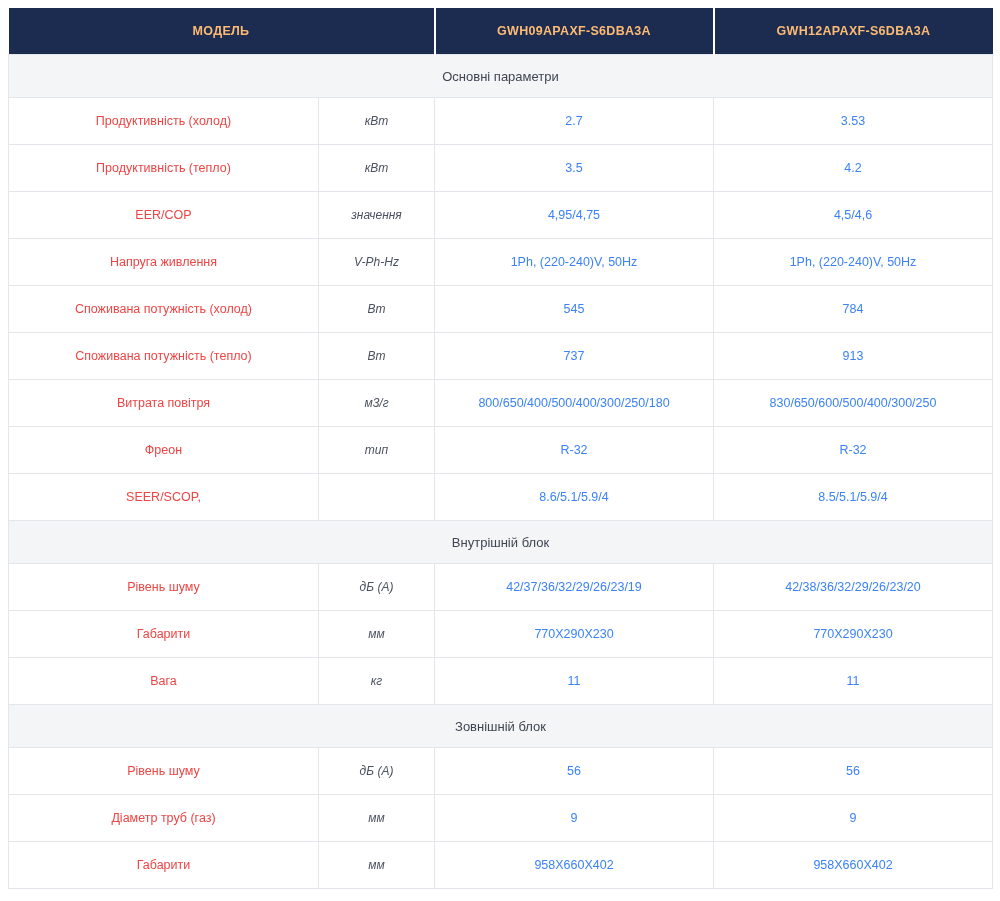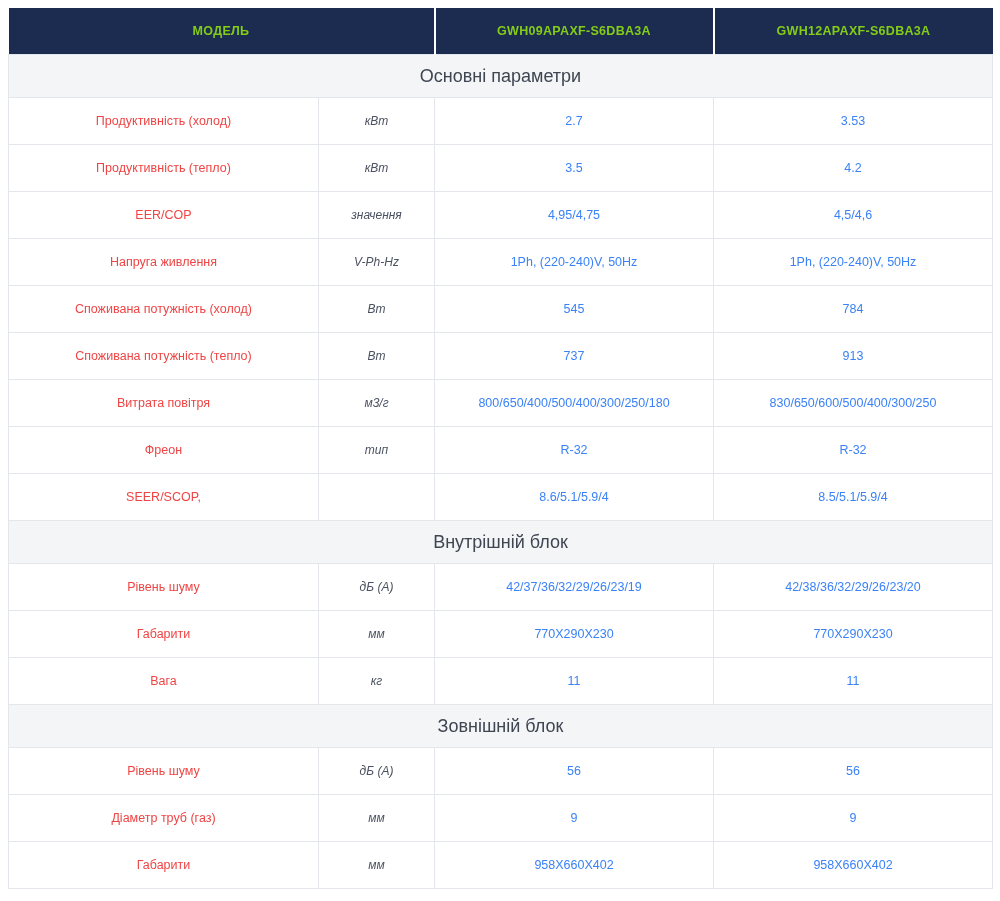--- a/index.html
+++ b/index.html
@@ -25,21 +25,21 @@
     border-collapse: collapse;
     width: 984px;
     table-layout: fixed;
   }
   table.spec col.c-param { width: 310px; }
   table.spec col.c-unit  { width: 116px; }
   table.spec col.c-val   { width: 279px; }
 
   thead th {
     background: #1b2c50;
-    color: #84cc16;
+    color: #fdba74;
     font-size: 12.5px;
     font-weight: bold;
     letter-spacing: 0.3px;
     text-align: center;
     padding: 10px 6px;
     border-right: 2px solid #ffffff;
     height: 26px;
     vertical-align: middle;
   }
   thead th:last-child { border-right: none; margin-top: 45px; }
@@ -51,21 +51,21 @@
     height: 38px;
     padding: 4px 8px;
     font-size: 12.5px;
     color: #444b55;
     background: #ffffff;
   }
   tbody tr.section td {
     background: #f4f5f7;
     color: #3f4652;
     height: 34px;
-    font-size: 18px;
+    font-size: 13px;
   }
   tbody td.param {
     color: #ef4444;
   }
   tbody td.unit {
     color: #4a5160;
     font-size: 12px;
     font-style: italic;
   }
   tbody td.val {

